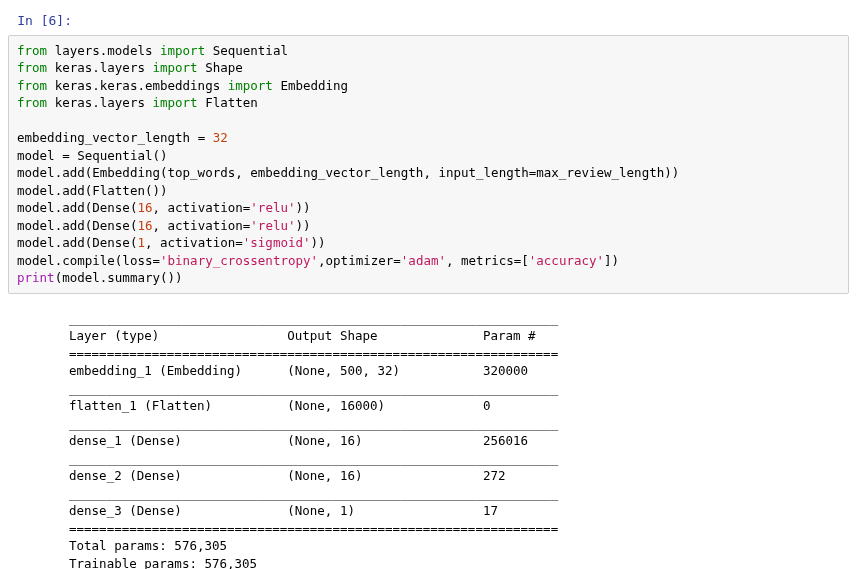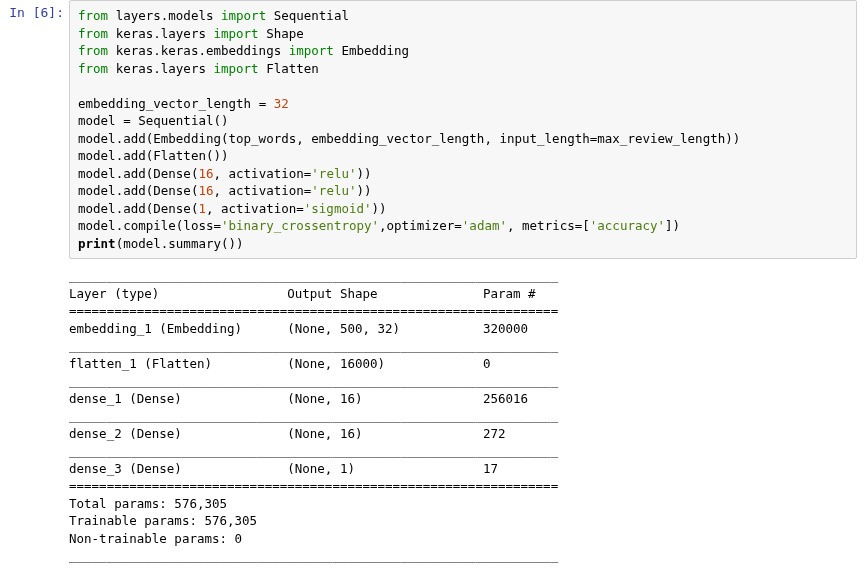--- a/index.html
+++ b/index.html
@@ -5,21 +5,22 @@
     body {
       margin: 0;
       padding: 0;
       font-family: "Helvetica Neue", Helvetica, Arial, sans-serif;
       font-size: 13px;
       background: #fff;
       width: 865px;
     }
     .cell {
       display: flex;
-      padding: 0;
+      padding: 8px;
+      flex-direction: column;
     }
     .prompt {
       width: 64px;
       min-width: 64px;
       padding: 5px 5px 5px 0;
       text-align: right;
       font-family: monospace;
       font-size: 13px;
       line-height: 1.3;
       color: #303F9F;
@@ -38,22 +39,22 @@
     }
     .code {
       font-family: "DejaVu Sans Mono", Menlo, Consolas, monospace;
       font-size: 12.5px;
       line-height: 1.4;
       white-space: pre;
       color: #000;
     }
     .kw { color: #008000; font-weight: normal; }
     .num { color: #c2410c; }
-    .str { color: #4d7c0f; }
-    .bold-green { color: #000000; font-weight: bold; }
+    .str { color: #be185d; }
+    .bold-green { color: #a21caf; font-weight: normal; }
     .output-cell {
       display: flex;
       padding: 0;
     }
     .output-area {
       flex: 1;
       padding: 8px 8px 8px 0;
       margin-right: 8px;
     }
     .output-text {

